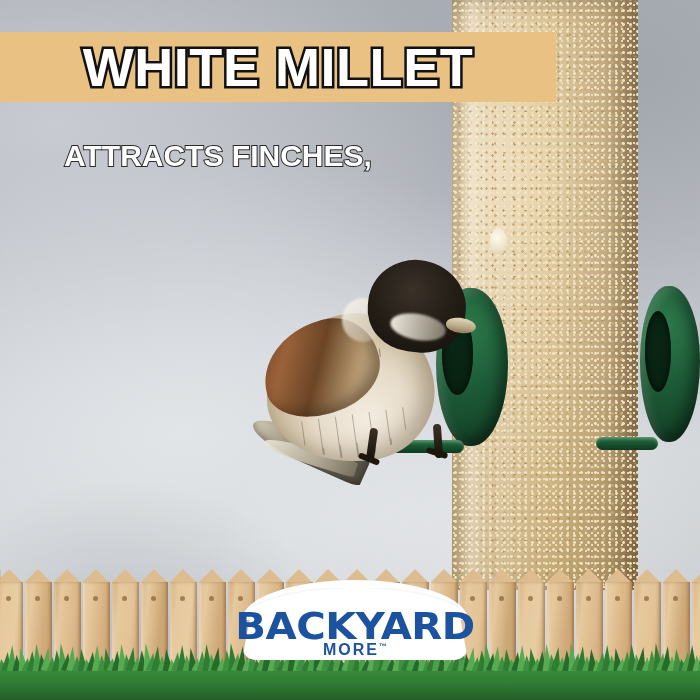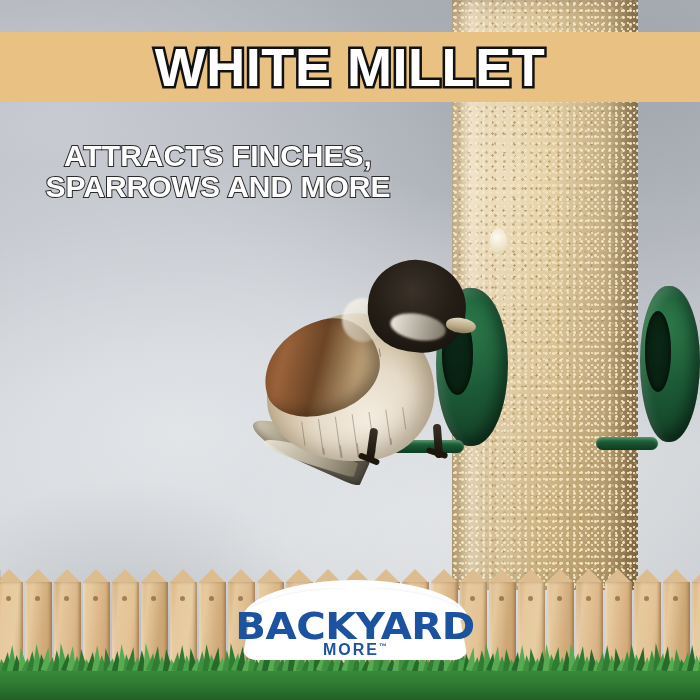--- a/index.html
+++ b/index.html
@@ -163,21 +163,21 @@
     background:linear-gradient(180deg,#3b3026,#171208);
   }
   #foot-a{left:110px;top:176px;transform:rotate(8deg);}
   #foot-b{left:176px;top:172px;transform:rotate(-4deg);}
   .toe{position:absolute;width:22px;height:6px;border-radius:3px;background:#1d160d;}
   #toe-a{left:100px;top:204px;transform:rotate(22deg);}
   #toe-b{left:168px;top:198px;transform:rotate(18deg);}
 
   
   .banner{
-    position:absolute;left:0;top:32px;width:700px;height:70px;
+    position:absolute;left:0;top:32px;width:556px;height:70px;
     background:#e8c183;
   }
   .banner-title{
     position:absolute;inset:0;
     display:flex;align-items:center;justify-content:center;
     font-size:53px;font-weight:bold;letter-spacing:.5px;
     color:#ffffff;
     -webkit-text-stroke:5px #111111;
     paint-order:stroke fill;
     text-transform:uppercase;
@@ -301,21 +301,20 @@
     <div class="toe" id="toe-a"></div>
     <div class="toe" id="toe-b"></div>
   </div>
 
   <div class="banner">
     <div class="banner-title">WHITE MILLET</div>
   </div>
 
   <div class="subtitle">
     <span>ATTRACTS FINCHES,</span>
-    <span>SPARROWS AND MORE</span>
   </div>
 
   <div class="fence" id="fence">
       <div class="picket" style="left: 692px; background: linear-gradient(96deg, rgb(216, 177, 130) 0%, rgb(230, 201, 157) 22%, rgb(232, 205, 162) 60%, rgb(199, 157, 108) 100%);"></div>
       <div class="picket" style="left: 663px; background: linear-gradient(96deg, rgb(220, 185, 140) 0%, rgb(230, 201, 157) 22%, rgb(205, 168, 118) 60%, rgb(199, 157, 108) 100%);"></div>
       <div class="picket" style="left: 634px; background: linear-gradient(96deg, rgb(210, 172, 124) 0%, rgb(230, 201, 157) 22%, rgb(227, 195, 150) 60%, rgb(199, 157, 108) 100%);"></div>
       <div class="picket" style="left: 605px; background: linear-gradient(96deg, rgb(232, 205, 162) 0%, rgb(230, 201, 157) 22%, rgb(216, 177, 130) 60%, rgb(199, 157, 108) 100%);"></div>
       <div class="picket" style="left: 576px; background: linear-gradient(96deg, rgb(205, 168, 118) 0%, rgb(230, 201, 157) 22%, rgb(220, 185, 140) 60%, rgb(199, 157, 108) 100%);"></div>
       <div class="picket" style="left: 547px; background: linear-gradient(96deg, rgb(227, 195, 150) 0%, rgb(230, 201, 157) 22%, rgb(210, 172, 124) 60%, rgb(199, 157, 108) 100%);"></div>
       <div class="picket" style="left: 518px; background: linear-gradient(96deg, rgb(216, 177, 130) 0%, rgb(230, 201, 157) 22%, rgb(232, 205, 162) 60%, rgb(199, 157, 108) 100%);"></div>

